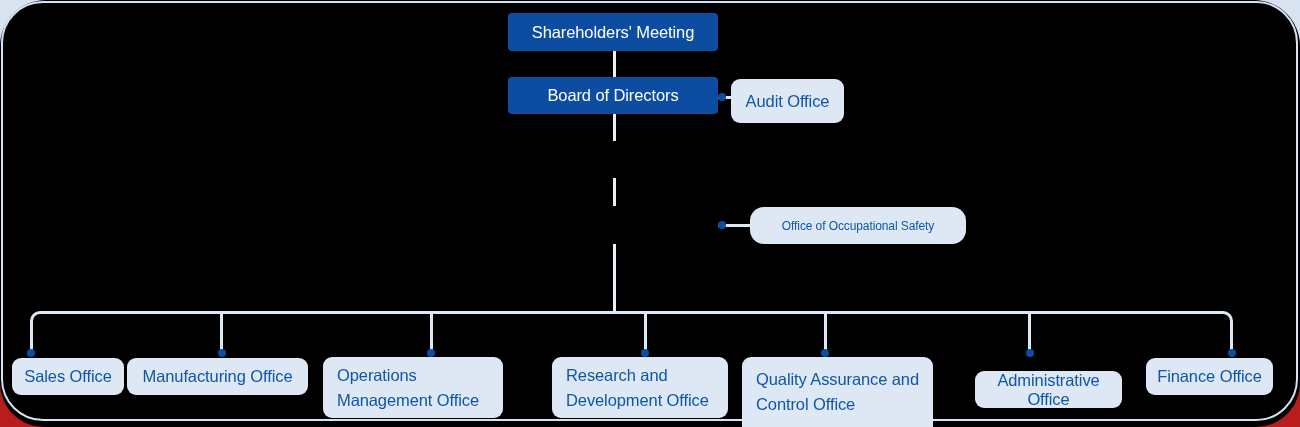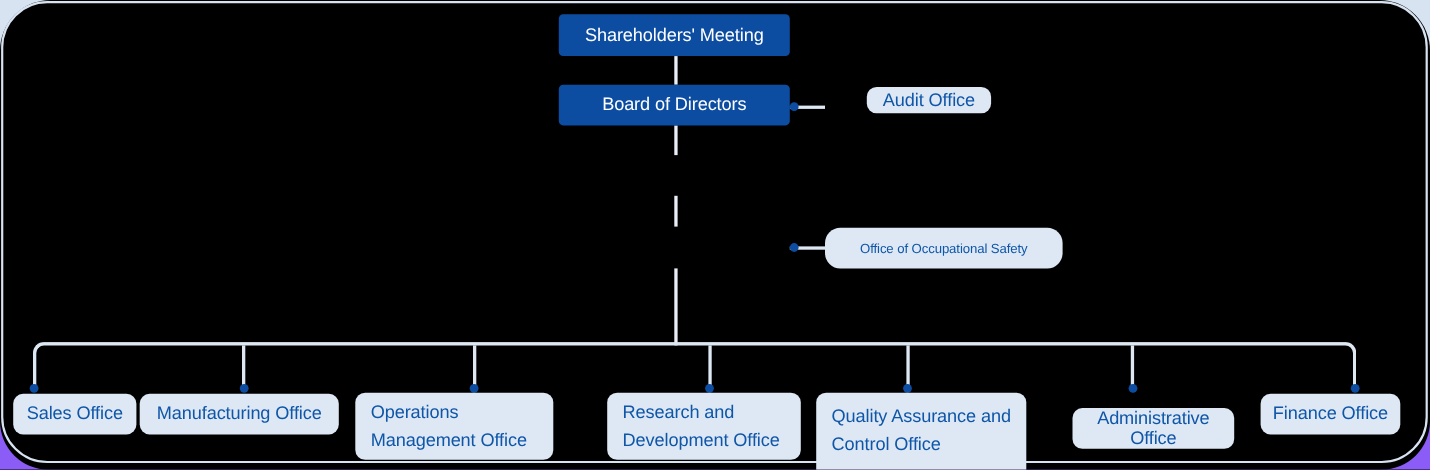--- a/index.html
+++ b/index.html
@@ -1,17 +1,17 @@
 <!DOCTYPE html>
 <html><head>
 <meta charset="utf-8">
 <style>
   html,body{margin:0;padding:0;background:#000;}
   .canvas{
-    position:relative;width:1300px;height:427px;background:#8b5cf6;
+    position:relative;width:1300px;height:427px;background:#b91c1c;
     overflow:hidden;font-family:"Liberation Sans","DejaVu Sans",sans-serif;
   }
   
   .corner-wedge{position:absolute;width:52px;height:52px;background:#d7e3f1;z-index:0;}
   .wedge-tl{left:0;top:0;}
   .wedge-tr{right:0;top:0;}
   .mask{position:absolute;inset:0;background:#000;border-radius:46px 46px 44px 44px;z-index:1;}
   .frame{
     position:absolute;left:1px;top:1px;right:2px;bottom:6px;
     border:2.5px solid #d7e3f1;border-radius:42px;z-index:2;pointer-events:none;
@@ -72,21 +72,21 @@
     <div class="dot" style="left:218px;top:349px;"></div>
     <div class="dot" style="left:427px;top:349px;"></div>
     <div class="dot" style="left:641px;top:349px;"></div>
     <div class="dot" style="left:821px;top:349px;"></div>
     <div class="dot" style="left:1026px;top:349px;"></div>
     <div class="dot" style="left:1228px;top:349px;"></div>
 
     <div class="node dark" style="left:508px;top:13px;width:210px;height:38px;">Shareholders' Meeting</div>
     <div class="node dark" style="left:508px;top:77px;width:210px;height:37px;">Board of Directors</div>
 
-    <div class="node light" style="left:788px;top:79px;width:113px;height:24px;">Audit Office</div>
+    <div class="node light" style="left:731px;top:79px;width:113px;height:44px;">Audit Office</div>
     <div class="node light" style="left:750px;top:207px;width:216px;height:37px;font-size:12px;border-radius:14px;">Office of Occupational Safety</div>
 
     <div class="node light" style="left:12px;top:358px;width:112px;height:37px;">Sales Office</div>
     <div class="node light" style="left:127px;top:358px;width:181px;height:37px;">Manufacturing Office</div>
     <div class="node light two-line" style="left:323px;top:357px;width:180px;height:61px;">Operations Management Office</div>
     <div class="node light two-line" style="left:552px;top:357px;width:176px;height:61px;">Research and Development Office</div>
     <div class="node light two-line top-align" style="left:742px;top:357px;width:191px;height:88px;">Quality Assurance and Control Office</div>
     <div class="node light" style="left:948px;top:371px;width:147px;height:37px;margin-left:27px;">Administrative Office</div>
     <div class="node light" style="left:1146px;top:358px;width:127px;height:37px;">Finance Office</div>
 

